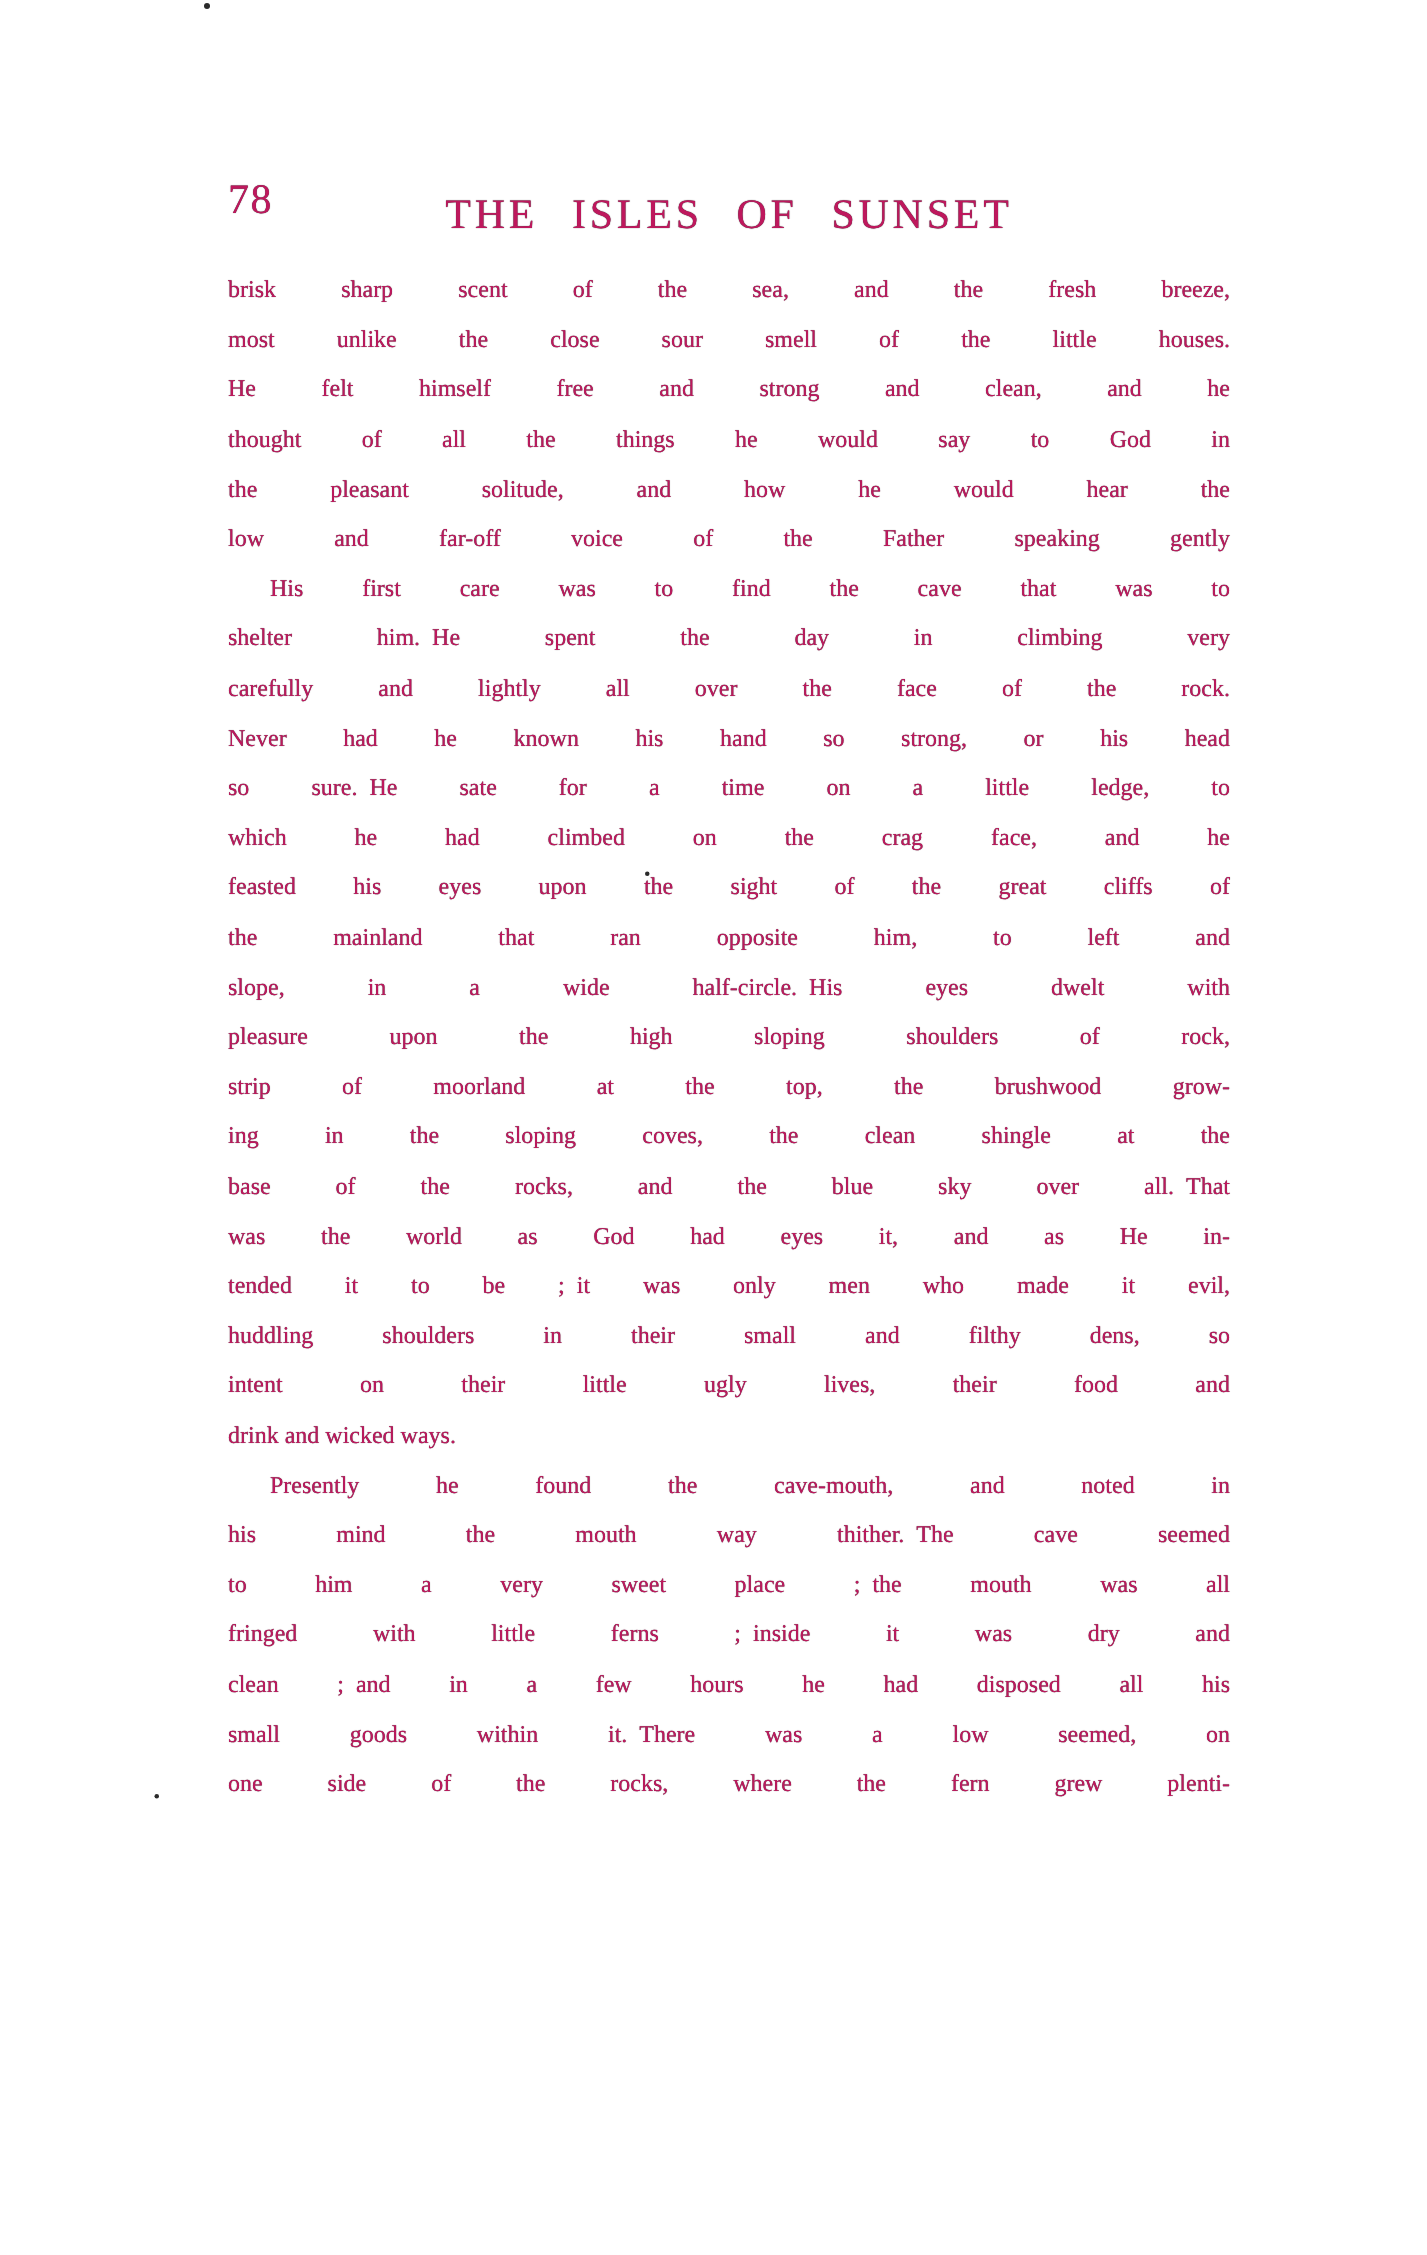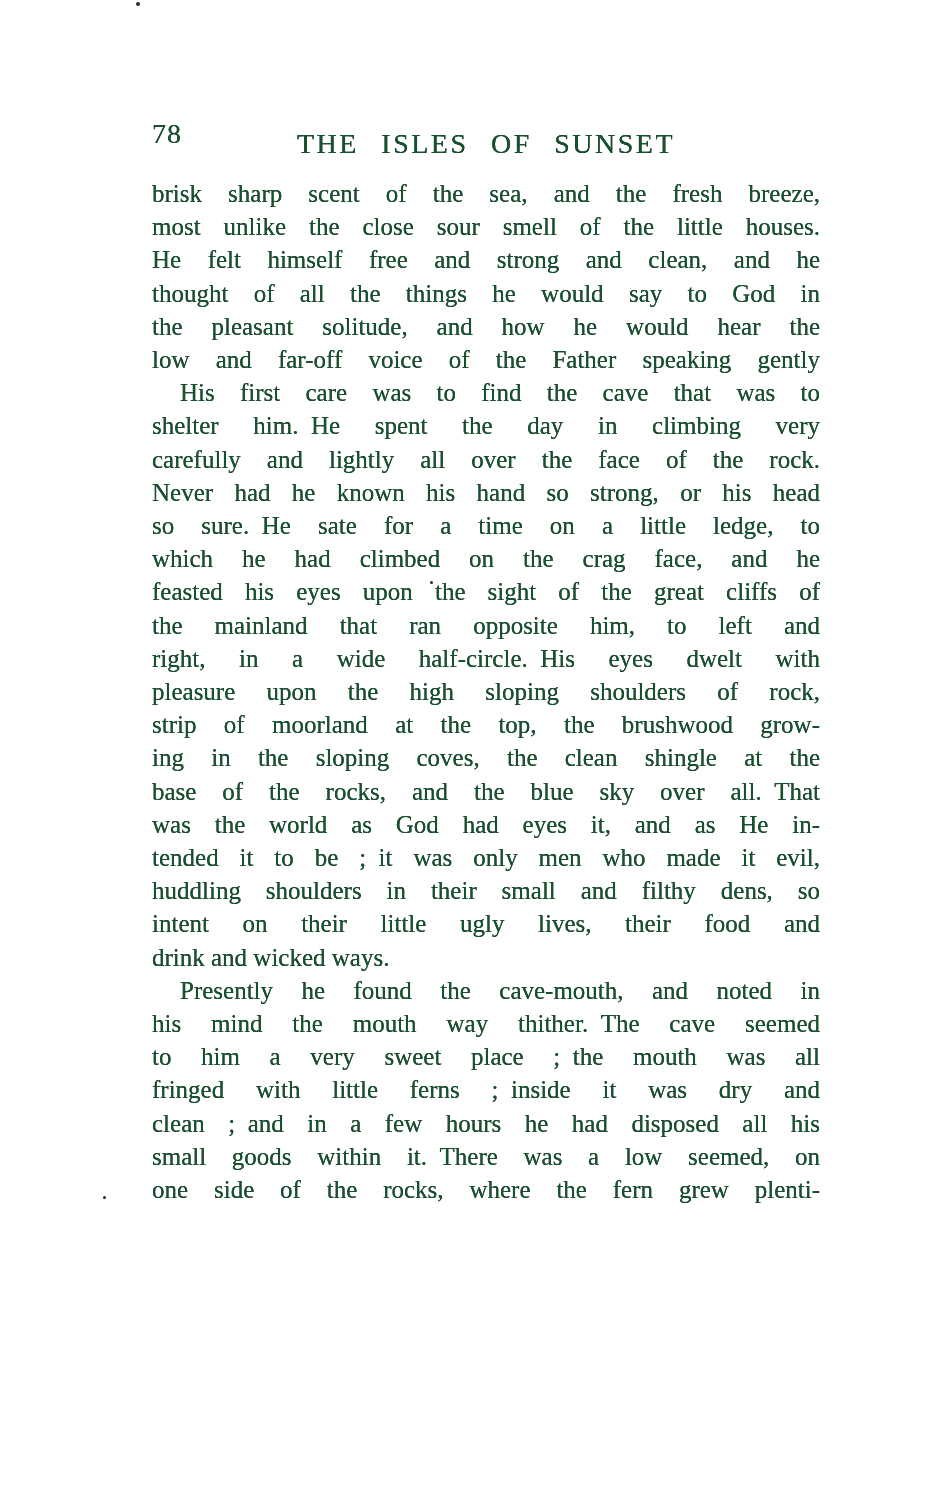--- a/index.html
+++ b/index.html
@@ -7,21 +7,21 @@
     padding: 0;
     background: #ffffff;
   }
   .page {
     position: relative;
     width: 951px;
     height: 1503px;
     background: #ffffff;
     overflow: hidden;
     font-family: "Liberation Serif", serif;
-    color: #14532d;
+    color: #be185d;
   }
   .running-head {
     position: absolute;
     left: 152px;
     top: 116px;
     width: 668px;
     height: 38px;
   }
   .page-number {
     position: absolute;
@@ -42,21 +42,21 @@
   }
   .body-text {
     position: absolute;
     left: 152px;
     top: 177px;
     width: 668px;
   }
   .para { margin: 0; }
   .line {
     line-height: 33.2px;
-    font-size: 25px;
+    font-size: 16px;
     text-shadow: 0 0 0.5px rgba(0,0,0,0.8);
     text-align: justify;
     text-align-last: justify;
     text-justify: inter-word;
   }
   .line.flush-left {
     text-align: left;
     text-align-last: left;
   }
   .line.indented { text-indent: 28px; }
@@ -90,21 +90,21 @@
       </div>
       <div class="para">
         <div class="line indented">His first care was to find the cave that was to</div>
         <div class="line">shelter him. He spent the day in climbing very</div>
         <div class="line">carefully and lightly all over the face of the rock.</div>
         <div class="line">Never had he known his hand so strong, or his head</div>
         <div class="line">so sure. He sate for a time on a little ledge, to</div>
         <div class="line">which he had climbed on the crag face, and he</div>
         <div class="line">feasted his eyes upon the sight of the great cliffs of</div>
         <div class="line">the mainland that ran opposite him, to left and</div>
-        <div class="line">right, in a wide half-circle. His eyes dwelt with</div>
+        <div class="line">slope, in a wide half-circle. His eyes dwelt with</div>
         <div class="line">pleasure upon the high sloping shoulders of rock,</div>
         <div class="line">strip of moorland at the top, the brushwood grow-</div>
         <div class="line">ing in the sloping coves, the clean shingle at the</div>
         <div class="line">base of the rocks, and the blue sky over all. That</div>
         <div class="line">was the world as God had eyes it, and as He in-</div>
         <div class="line">tended it to be ; it was only men who made it evil,</div>
         <div class="line">huddling shoulders in their small and filthy dens, so</div>
         <div class="line">intent on their little ugly lives, their food and</div>
         <div class="line flush-left">drink and wicked ways.</div>
       </div>

